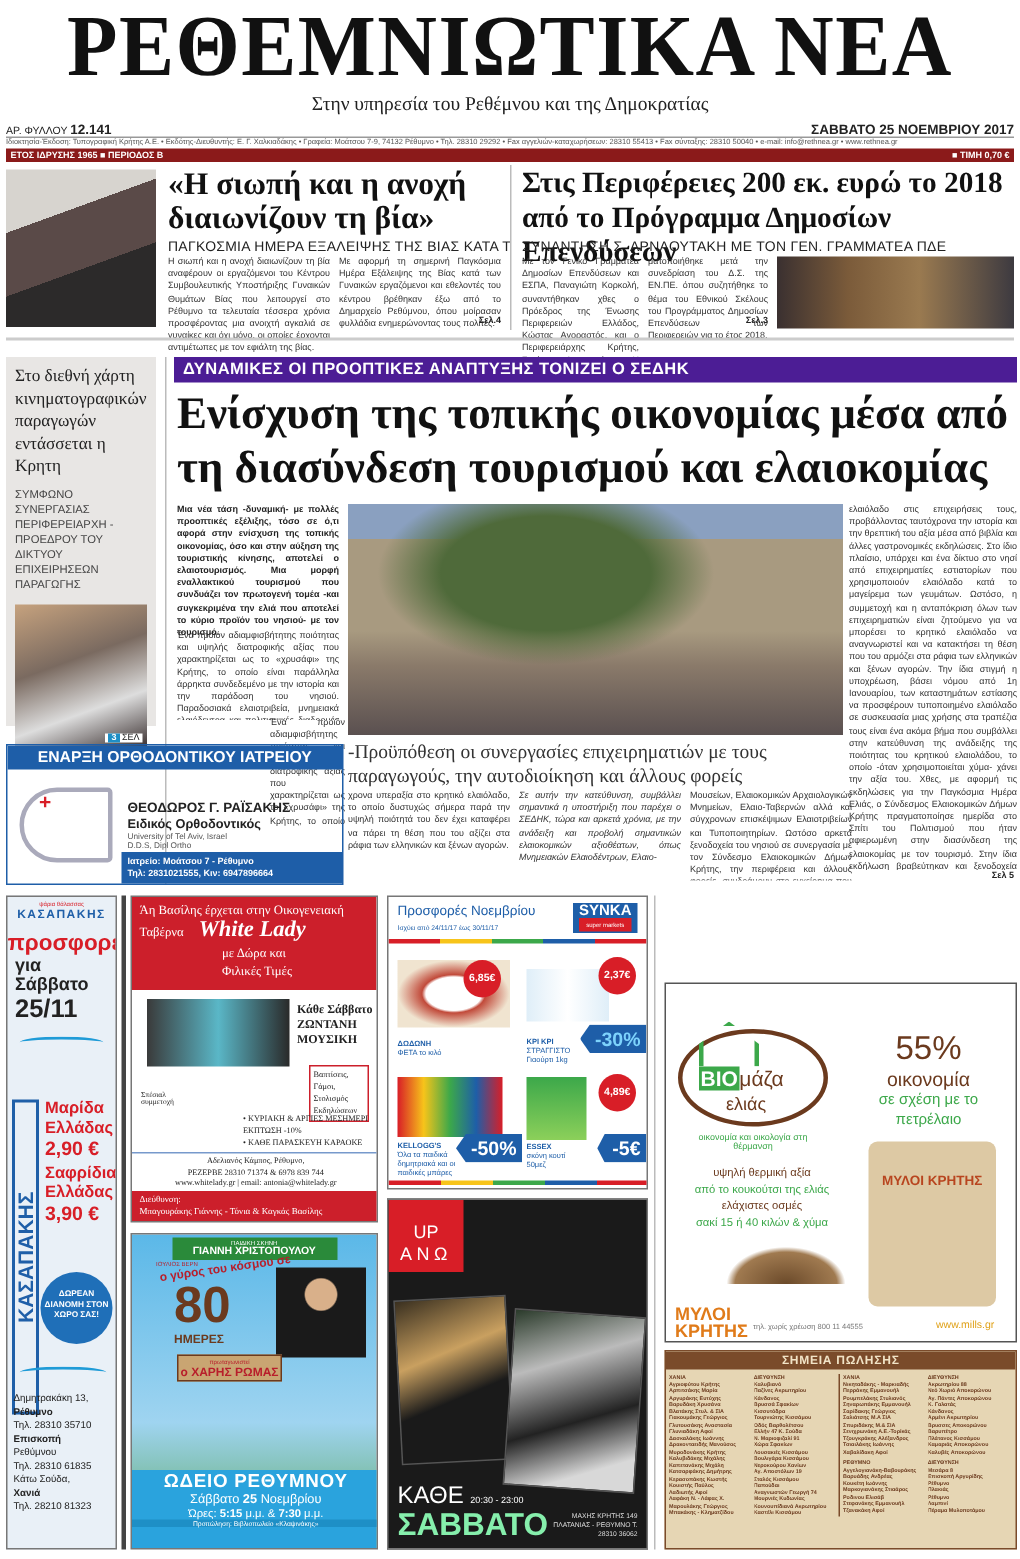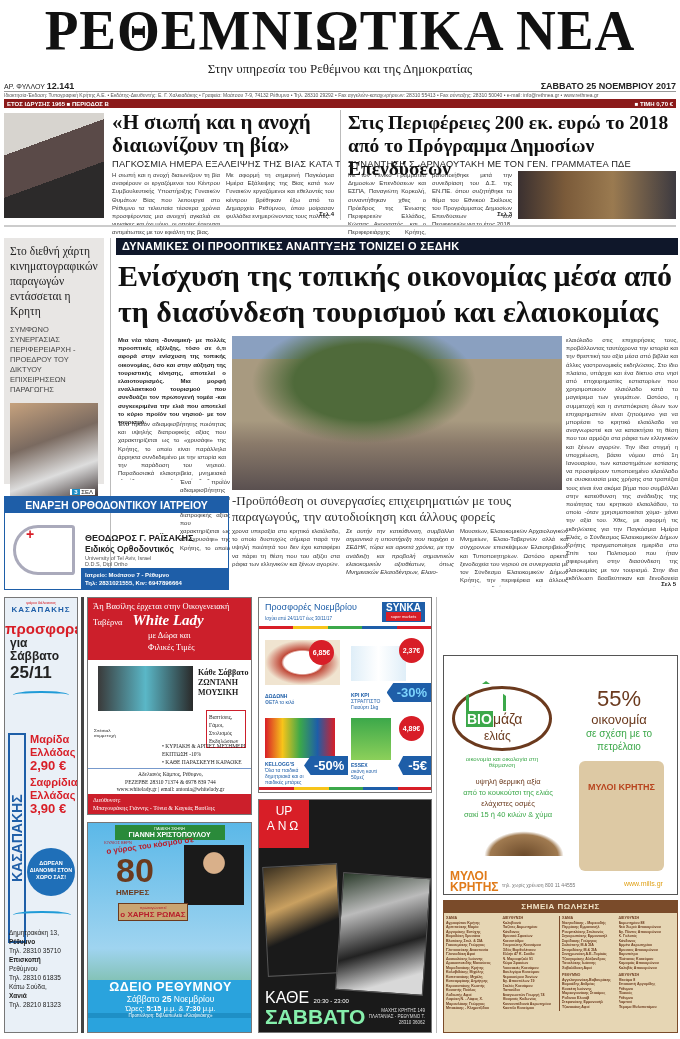--- a/index.html
+++ b/index.html
@@ -13,21 +13,21 @@
 .issue-row b{font-size:9px}
 .contact-row{left:4px;top:92px;width:672px;font-size:5px;color:#555;white-space:nowrap;overflow:hidden}
 .redbar{left:4px;top:99px;width:672px;height:9px;background:#8b1a1a;color:#fff;font-size:6px;font-weight:700;display:flex;justify-content:space-between;align-items:center;padding:0 3px}
 .photo{background:linear-gradient(135deg,#6b6b6b,#a59a8c 40%,#3c3c3c);}
 .h2{font-family:"Liberation Serif",serif;font-weight:700;color:#111}
 .kicker{font-size:10px;color:#222;letter-spacing:.2px}
 .body-text{font-size:6px;line-height:8.2px;color:#333;text-align:justify}
 .sel{font-size:6px;font-weight:700;text-align:right}
 .hr{background:#ccc;height:2px}
 .sidebar-box{left:4px;top:238px;width:100px;height:246px;background:#e8e6e4;padding:6px}
-.bluebar{left:116px;top:238px;width:562px;height:17px;background:#0f172a;color:#fff;font-weight:700;font-size:11px;padding:2px 6px;letter-spacing:.3px}
+.bluebar{left:116px;top:238px;width:562px;height:17px;background:#4c1d95;color:#fff;font-weight:700;font-size:11px;padding:2px 6px;letter-spacing:.3px}
 .ad{border:1px solid #777;overflow:hidden}
 .vbar{background:#444}
 </style>
 </head>
 <body>
 
 <div class="abs masthead">
   <h1>ΡΕΘΕΜΝΙΩΤΙΚΑ ΝΕΑ</h1>
   <div class="slogan">Στην υπηρεσία του Ρεθέμνου και της Δημοκρατίας</div>
 </div>
@@ -217,21 +217,21 @@
   </div>
   <div style="position:absolute;left:0;bottom:0;width:165px;height:52px;background:#2aa3dd;color:#fff;text-align:center">
     <div style="font-size:12.5px;font-weight:700;letter-spacing:.5px">ΩΔΕΙΟ ΡΕΘΥΜΝΟΥ</div>
     <div style="font-size:8.5px"><span>Σάββατο</span> <b>25</b> <span>Νοεμβρίου</span></div>
     <div style="font-size:7.5px"><span>Ώρες:</span> <b>5:15</b> <span>μ.μ. &amp;</span> <b>7:30</b> <span>μ.μ.</span></div>
     <div style="font-size:4.5px;background:#1e8fc6">Προπώληση: Βιβλιοπωλείο «Κλαψινάκης»</div>
   </div>
 </div>
 
 <div class="abs ad" style="left:258px;top:799px;width:174px;height:234px;background:#1a1a1a">
-  <div style="position:absolute;left:0;top:0;width:50px;height:48px;background:#d81e27;color:#fff;text-align:center;font-size:12px;line-height:15px;padding-top:4px">
+  <div style="position:absolute;left:0;top:0;width:50px;height:48px;background:#d81e27;color:#fff;text-align:center;font-size:12px;line-height:15px;padding-top:14px">
     <div>UP</div>
     <div style="letter-spacing:3px">ΑΝΩ</div>
   </div>
   <div style="position:absolute;left:6px;top:65px;width:75px;height:110px;background:linear-gradient(160deg,#3a3020,#c9a060 35%,#1a1a1a 60%);transform:rotate(-3deg);border:1px solid #555"></div>
   <div style="position:absolute;left:80px;top:75px;width:88px;height:118px;background:linear-gradient(160deg,#2a3a2a,#bbb 30%,#222 60%,#d8d8d8 85%);transform:rotate(4deg);border:1px solid #555"></div>
   <div style="position:absolute;left:6px;top:190px;color:#fff;font-size:16px;line-height:16px"><span>ΚΑΘΕ</span> <span style="font-size:6px">20:30 - 23:00</span></div>
   <div style="position:absolute;left:6px;top:206px;color:#86efac;font-weight:900;font-size:21px;line-height:22px">ΣΑΒΒΑΤΟ</div>
   <div style="position:absolute;right:6px;top:208px;width:58px;text-align:right;color:#ddd;font-size:4.5px;line-height:6px">ΜΑΧΗΣ ΚΡΗΤΗΣ 149 ΠΛΑΤΑΝΙΑΣ - ΡΕΘΥΜΝΟ Τ. 28310 36062</div>
 </div>
 

